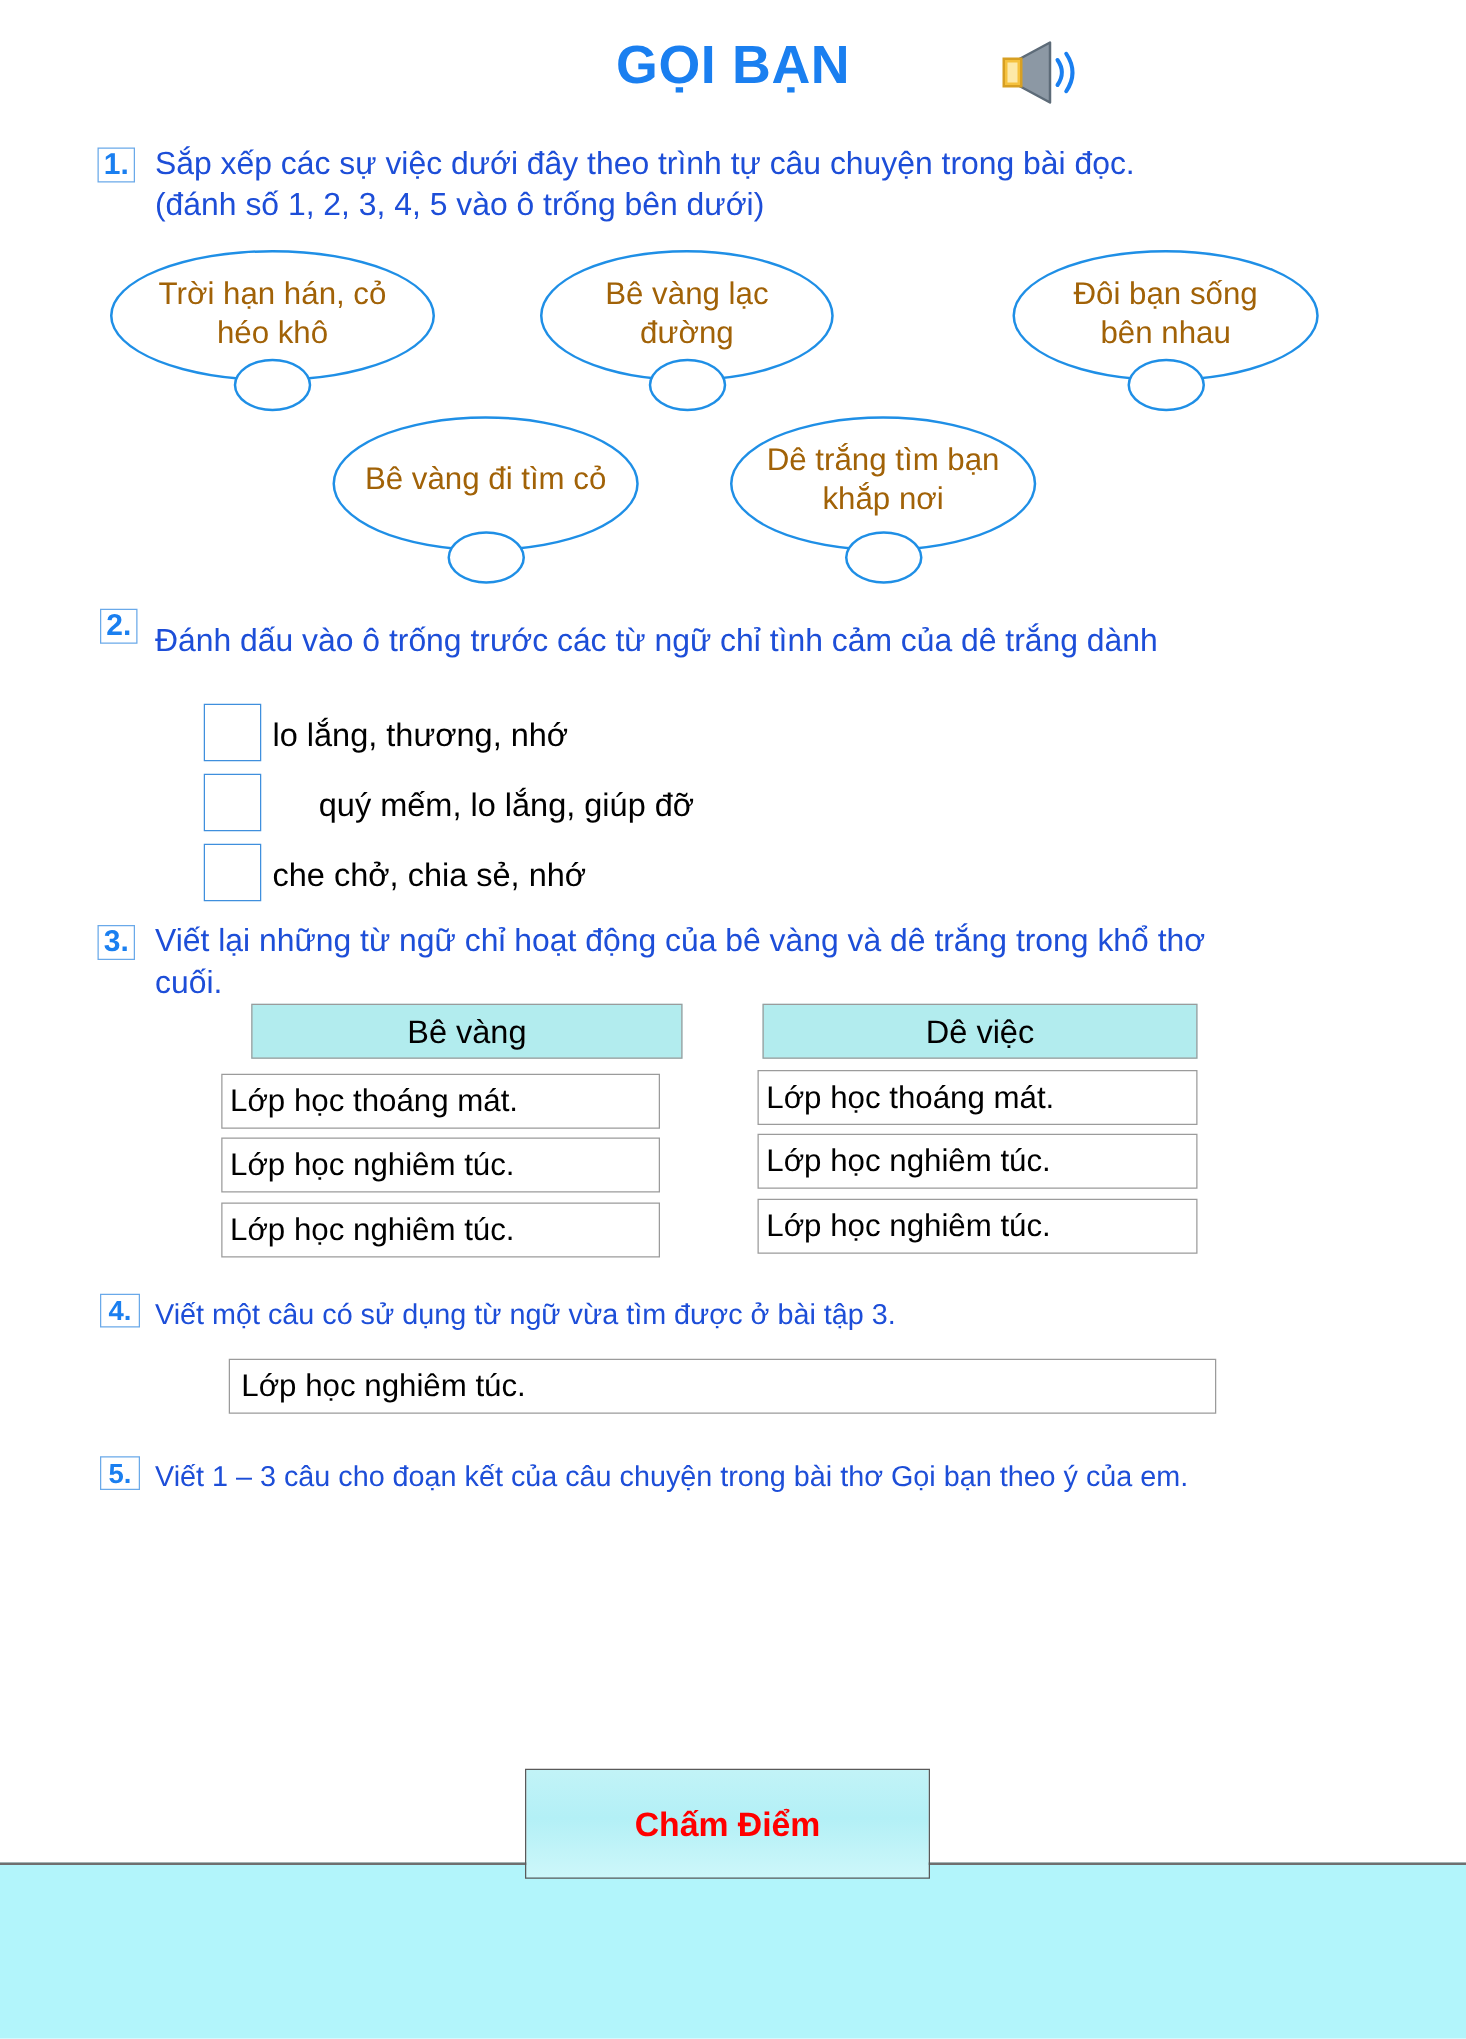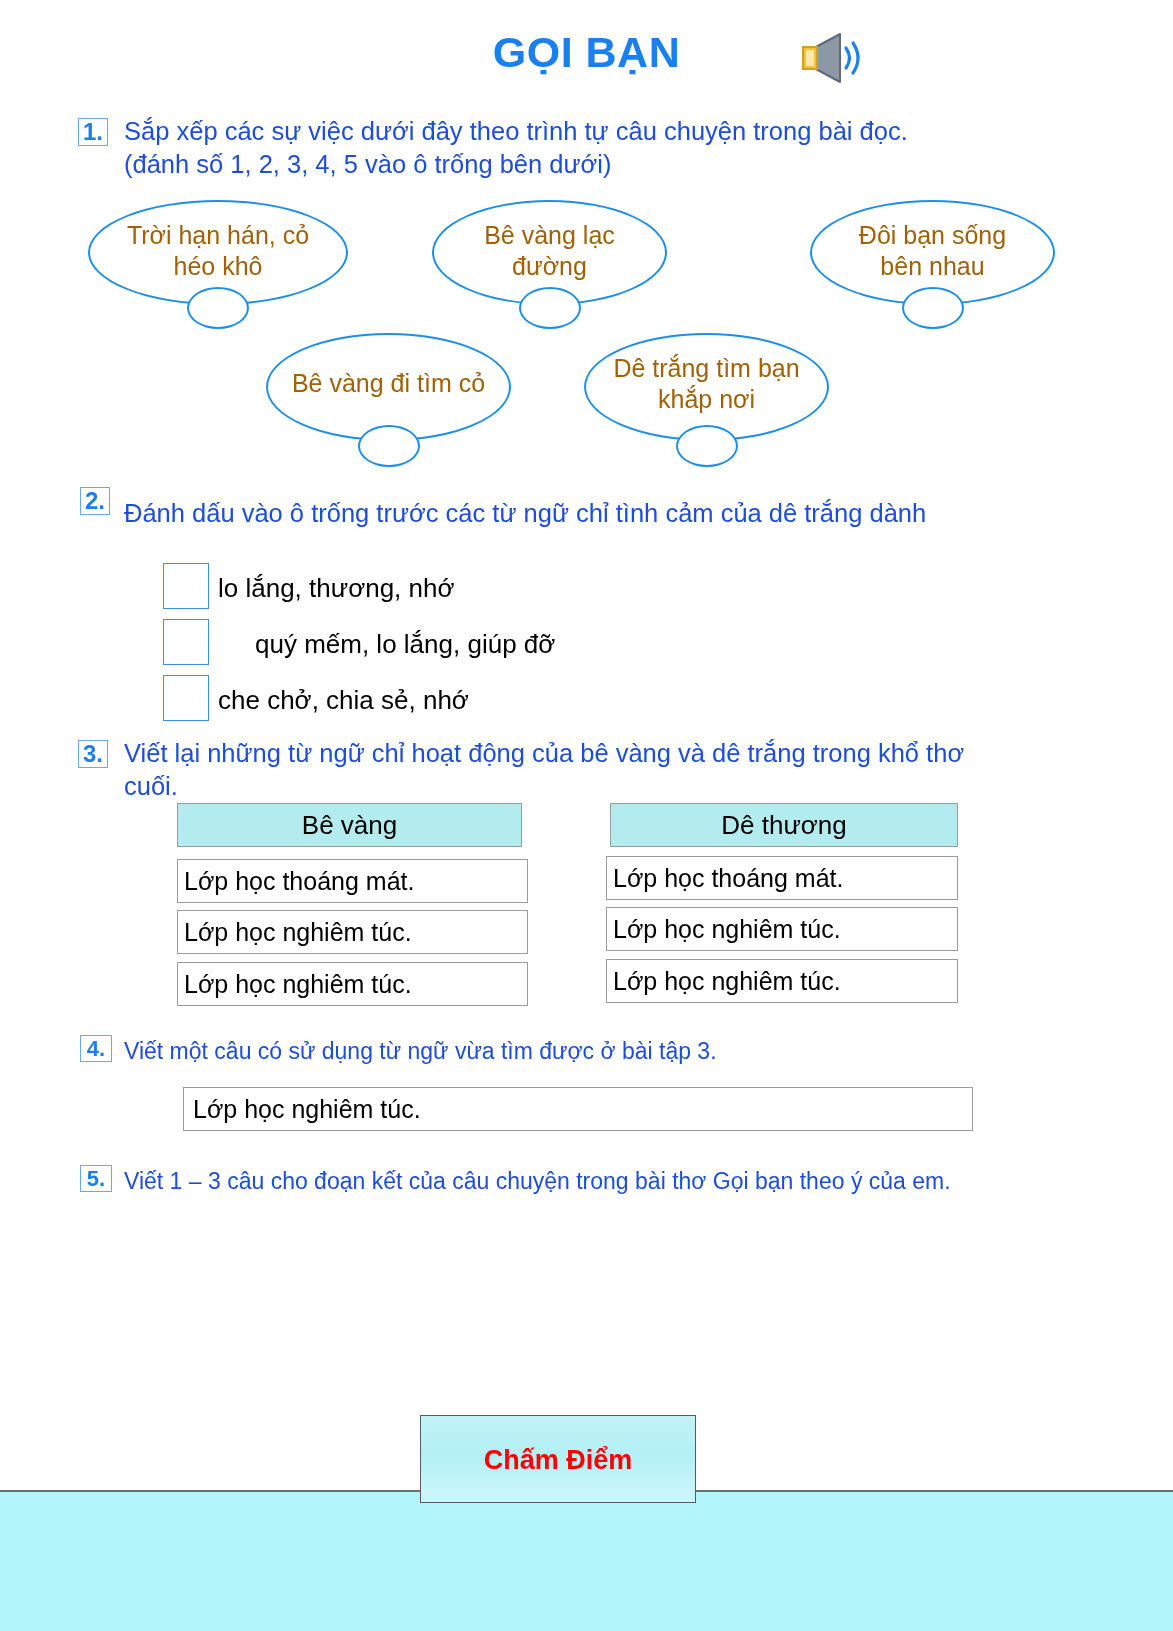--- a/index.html
+++ b/index.html
@@ -240,34 +240,34 @@
   <div class="cbox" style="left:163px; top:619px;"></div>
   <div class="cblabel" style="left:235px; top:629px;margin-left:20px;">quý mếm, lo lắng, giúp đỡ</div>
 
   <div class="cbox" style="left:163px; top:675px;"></div>
   <div class="cblabel" style="left:218px; top:685px;">che chở, chia sẻ, nhớ</div>
 
   <div class="qnum" style="left:78px; top:740px;">3.</div>
   <div class="qtext" style="left:124px; top:737px; width:1000px;">Viết lại những từ ngữ chỉ hoạt động của bê vàng và dê trắng trong khổ thơ
 cuối.</div>
 
-  <div class="thead" style="left:177px; top:803px; width:345px;">Bê vàng</div>
+  <div class="thead" style="left:201px; top:803px; width:345px;">Bê vàng</div>
   <div class="tcell" style="left:177px; top:859px; width:351px;">Lớp học thoáng mát.</div>
   <div class="tcell" style="left:177px; top:910px; width:351px;">Lớp học nghiêm túc.</div>
   <div class="tcell" style="left:177px; top:962px; width:351px;">Lớp học nghiêm túc.</div>
 
-  <div class="thead" style="left:610px; top:803px; width:348px;">Dê thương</div>
+  <div class="thead" style="left:610px; top:803px; width:348px;">Dê việc</div>
   <div class="tcell" style="left:606px; top:856px; width:352px;">Lớp học thoáng mát.</div>
   <div class="tcell" style="left:606px; top:907px; width:352px;">Lớp học nghiêm túc.</div>
   <div class="tcell" style="left:606px; top:959px; width:352px;">Lớp học nghiêm túc.</div>
 
   <div class="qnum" style="left:80px; top:1035px; width:32px; height:27px; font-size:22px; line-height:25px;">4.</div>
   <div class="qtext" style="left:124px; top:1035px; width:960px; font-size:23px;">Viết một câu có sử dụng từ ngữ vừa tìm được ở bài tập 3.</div>
 
   <div class="answerbox" style="left:183px; top:1087px; width:790px; height:44px;">Lớp học nghiêm túc.</div>
 
   <div class="qnum" style="left:80px; top:1165px; width:32px; height:27px; font-size:22px; line-height:25px;">5.</div>
   <div class="qtext" style="left:124px; top:1165px; width:1020px; font-size:23px;">Viết 1 – 3 câu cho đoạn kết của câu chuyện trong bài thơ Gọi bạn theo ý của em.</div>
 
   <div class="footerbar" style="top:1490px; height:141px;"></div>
-  <div class="scorebtn" style="left:420px; top:1415px; width:276px; height:88px;">Chấm Điểm</div>
+  <div class="scorebtn" style="left:420px; top:1415px; width:324px; height:88px;">Chấm Điểm</div>
 
 </div>
 
 </body></html>

